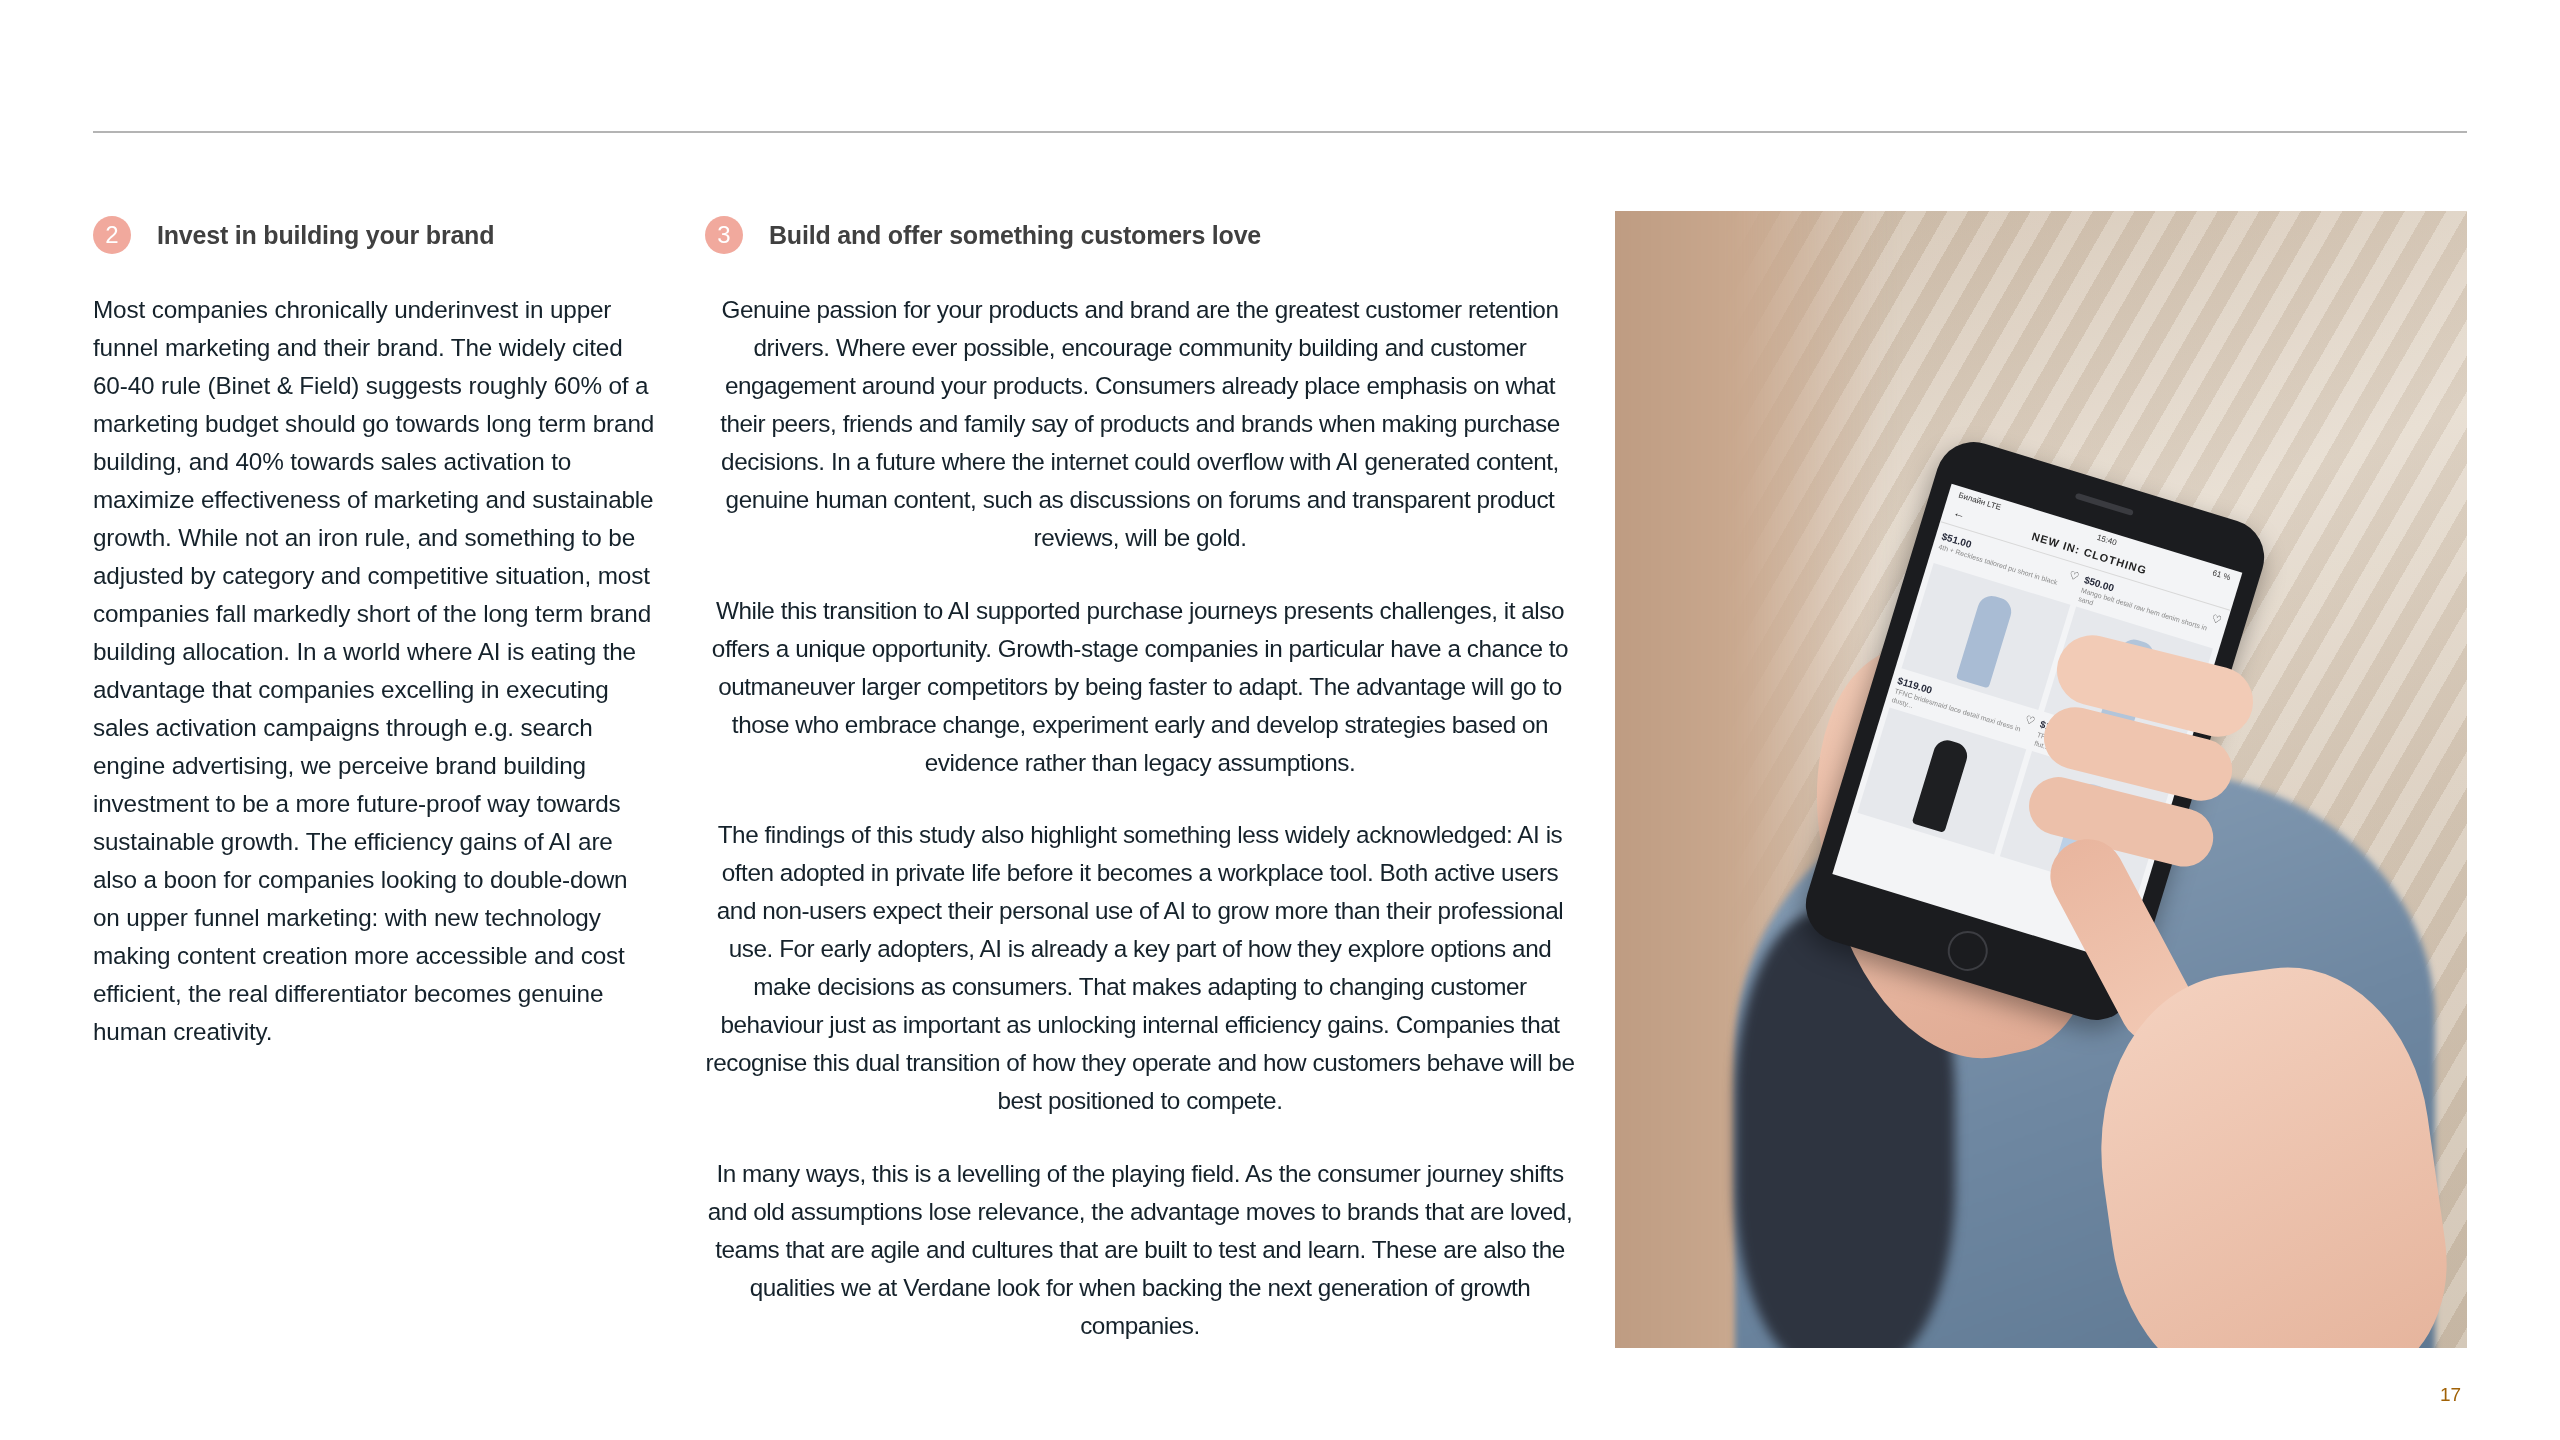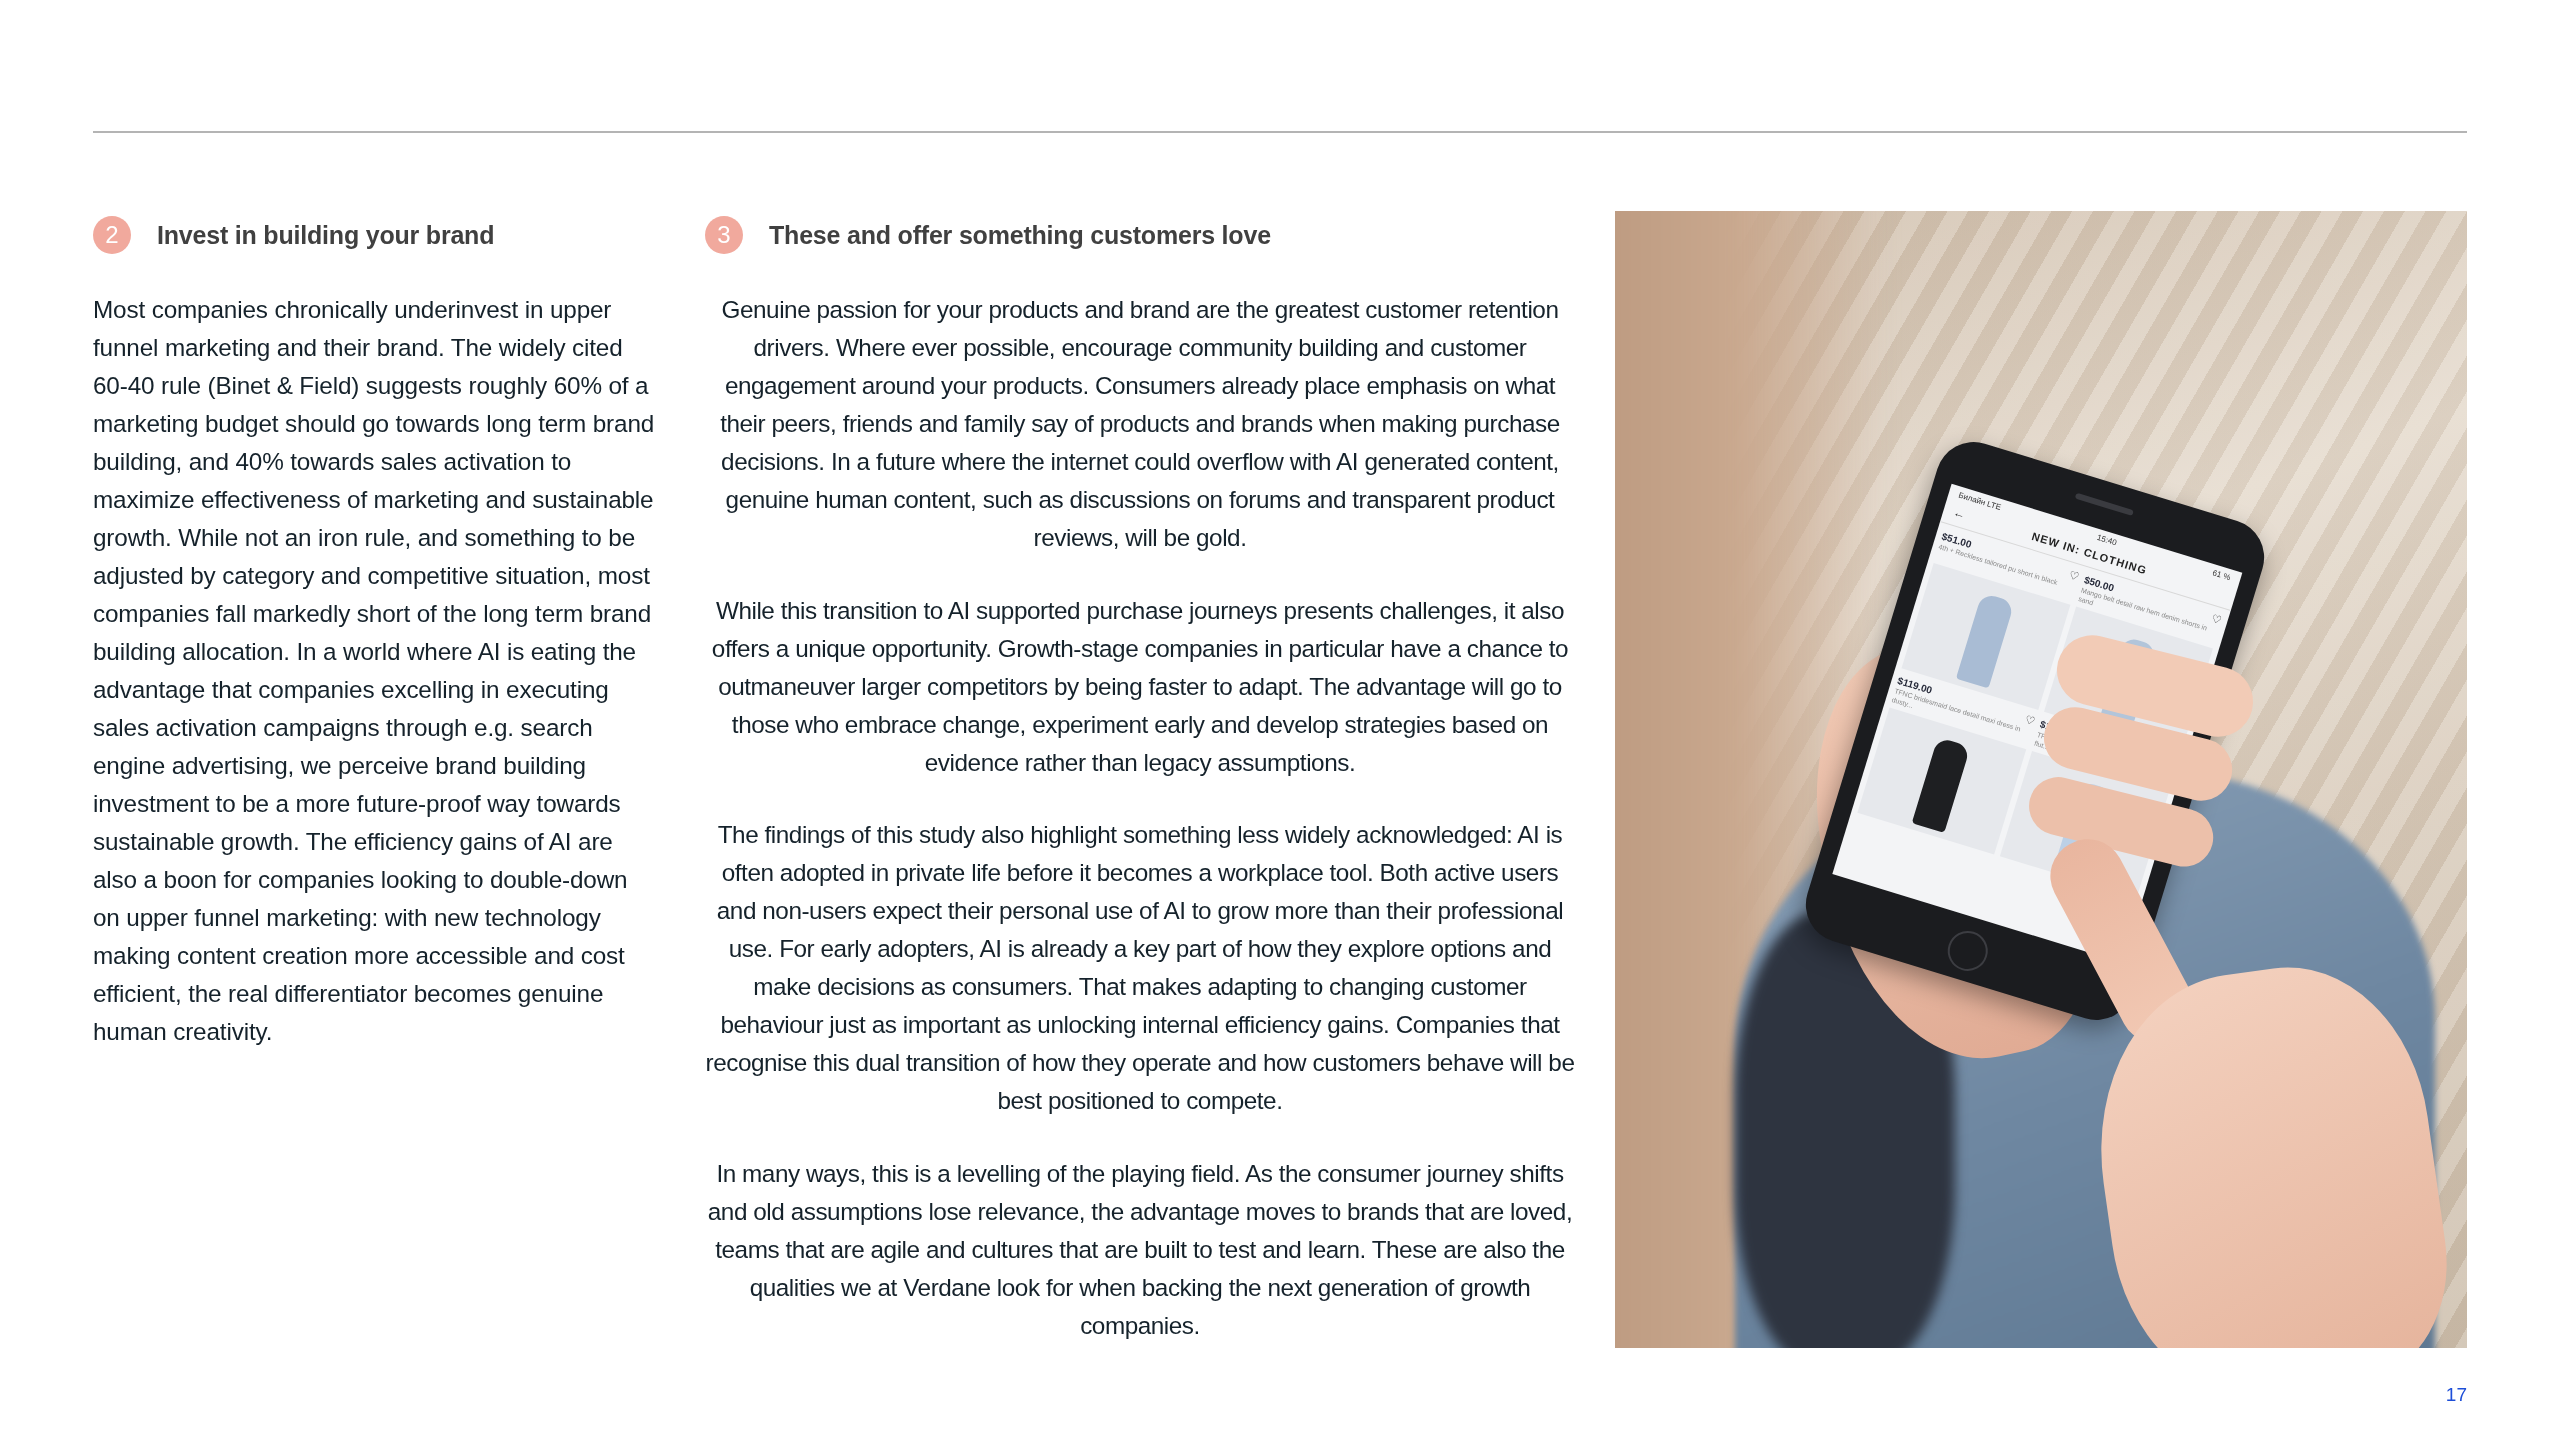--- a/index.html
+++ b/index.html
@@ -55,41 +55,41 @@
   .grid { display: grid; grid-template-columns: 1fr 1fr; gap: 6px; padding: 6px; }
   .card { display: flex; flex-direction: column; }
   .price-row { display: flex; justify-content: space-between; align-items: center; }
   .price { font-size: 10px; font-weight: 700; color: #262a3a; }
   .heart { font-size: 11px; color: #333; }
   .desc { font-size: 7px; color: #8a8a8a; line-height: 9px; height: 18px; overflow: hidden; }
   .prod-img { margin-top: 4px; height: 110px; background: #e6e8ec; position: relative; }
   .dress { position: absolute; left: 50%; bottom: 6px; width: 34px; height: 90px; margin-left: -17px;
            border-radius: 14px 14px 4px 4px; }
 
-  .page-number { position: absolute; left: 2440px; top: 1384px; width: 27px; text-align: right; font-size: 19px; color: #1d4ed8; }
+  .page-number { position: absolute; left: 2440px; top: 1384px; width: 27px; font-size: 19px; color: #a16207; }
 </style>
 </head>
 <body>
 
 <div class="top-rule"></div>
 
 <section class="column col-1">
   <div class="section-head">
     <span class="badge">2</span>
     <h2 class="heading">Invest in building your brand</h2>
   </div>
   <div class="body-text">
     <p>Most companies chronically underinvest in upper funnel marketing and their brand. The widely cited 60-40 rule (Binet &amp; Field) suggests roughly 60% of a marketing budget should go towards long term brand building, and 40% towards sales activation to maximize effectiveness of marketing and sustainable growth. While not an iron rule, and something to be adjusted by category and competitive situation, most companies fall markedly short of the long term brand building allocation. In a world where AI is eating the advantage that companies excelling in executing sales activation campaigns through e.g. search engine advertising, we perceive brand building investment to be a more future-proof way towards sustainable growth. The efficiency gains of AI are also a boon for companies looking to double-down on upper funnel marketing: with new technology making content creation more accessible and cost efficient, the real differentiator becomes genuine human creativity.</p>
   </div>
 </section>
 
 <section class="column col-2">
   <div class="section-head">
     <span class="badge">3</span>
-    <h2 class="heading">These and offer something customers love</h2>
+    <h2 class="heading">Build and offer something customers love</h2>
   </div>
   <div class="body-text">
     <p>Genuine passion for your products and brand are the greatest customer retention drivers. Where ever possible, encourage community building and customer engagement around your products. Consumers already place emphasis on what their peers, friends and family say of products and brands when making purchase decisions. In a future where the internet could overflow with AI generated content, genuine human content, such as discussions on forums and transparent product reviews, will be gold.</p>
     <p>While this transition to AI supported purchase journeys presents challenges, it also offers a unique opportunity. Growth-stage companies in particular have a chance to outmaneuver larger competitors by being faster to adapt. The advantage will go to those who embrace change, experiment early and develop strategies based on evidence rather than legacy assumptions.</p>
     <p>The findings of this study also highlight something less widely acknowledged: AI is often adopted in private life before it becomes a workplace tool. Both active users and non-users expect their personal use of AI to grow more than their professional use. For early adopters, AI is already a key part of how they explore options and make decisions as consumers. That makes adapting to changing customer behaviour just as important as unlocking internal efficiency gains. Companies that recognise this dual transition of how they operate and how customers behave will be best positioned to compete.</p>
     <p>In many ways, this is a levelling of the playing field. As the consumer journey shifts and old assumptions lose relevance, the advantage moves to brands that are loved, teams that are agile and cultures that are built to test and learn. These are also the qualities we at Verdane look for when backing the next generation of growth companies.</p>
   </div>
 </section>
 
 <figure class="photo" aria-label="Hands holding a smartphone showing a clothing shopping app">

